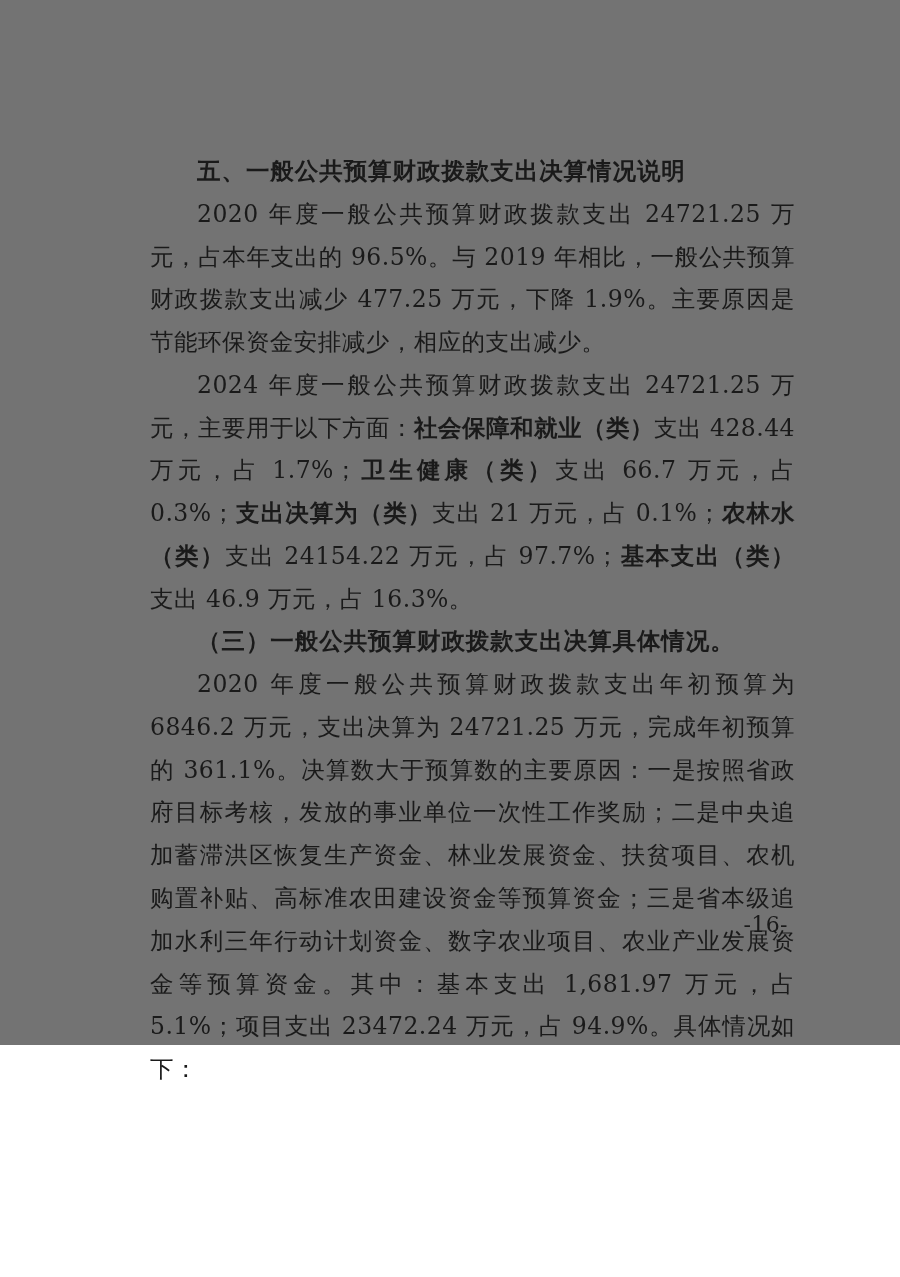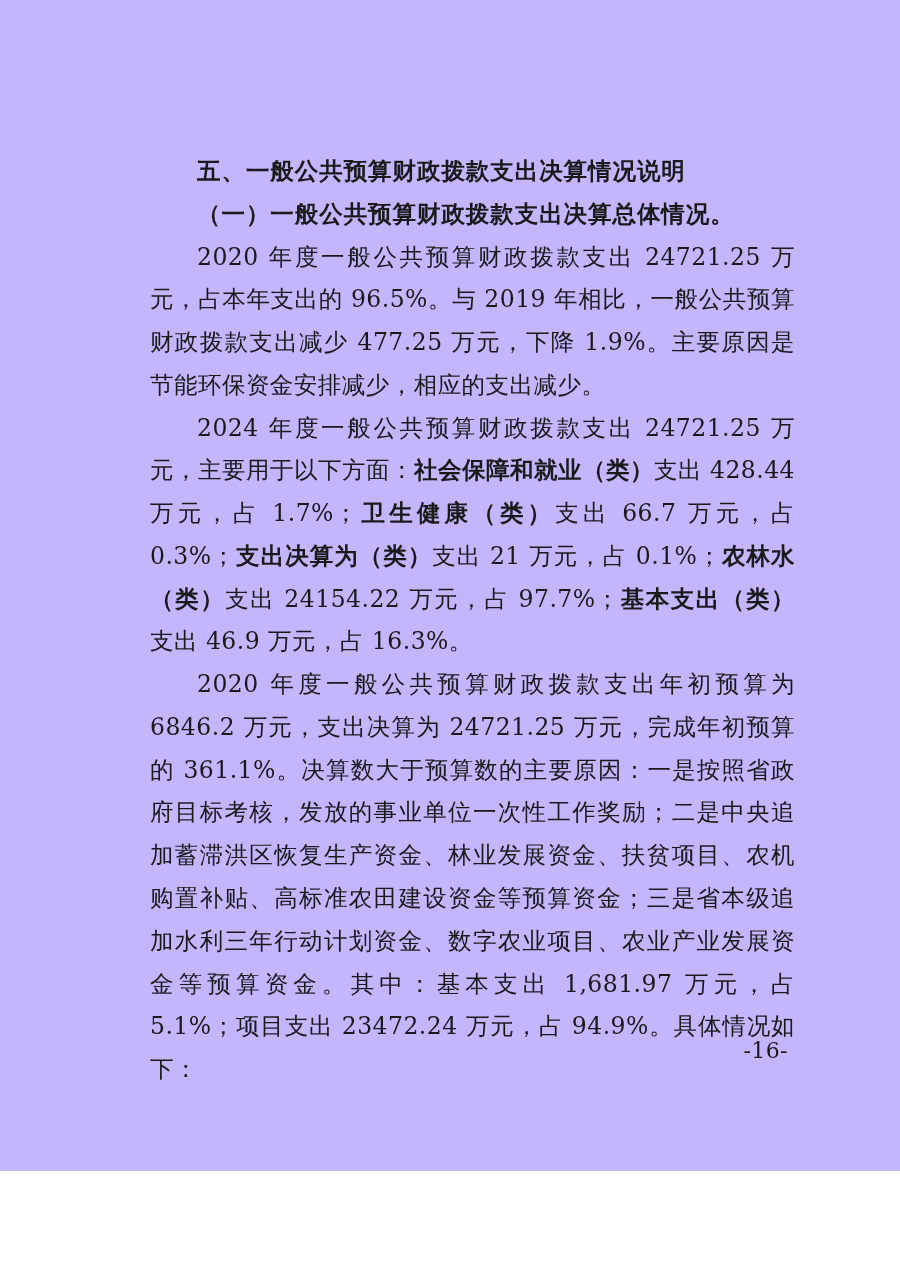--- a/index.html
+++ b/index.html
@@ -10,24 +10,24 @@
     width: 900px;
     height: 1277px;
     background: #ffffff;
     font-family: "DejaVu Serif", "Liberation Serif", serif;
     color: #1a1a1a;
     overflow: hidden;
   }
   .page {
     position: relative;
     width: 900px;
-    height: 1171px;
+    height: 1045px;
     box-sizing: border-box;
     padding: 150px 105px 20px 150px;
-    background: #c4b5fd;
+    background: #737373;
   }
   .doc-body {
     font-size: 23.5px;
     line-height: 1.82;
     letter-spacing: 0.02em;
     text-align: justify;
     text-justify: inter-ideograph;
   }
   p {
     margin: 0;
@@ -63,29 +63,29 @@
   }
 </style>
 </head>
 <body>
 
 <div class="page">
   <div class="doc-body">
 
     <p class="heading">五、一般公共预算财政拨款支出决算情况说明</p>
 
-    <p class="subheading">（一）一般公共预算财政拨款支出决算总体情况。</p>
 
     <p class="para">2020 年度一般公共预算财政拨款支出 24721.25 万元，占本年支出的 96.5%。与 2019 年相比，一般公共预算财政拨款支出减少 477.25 万元，下降 1.9%。主要原因是节能环保资金安排减少，相应的支出减少。</p>
 
 
     <p class="para">
       <span>2024 年度一般公共预算财政拨款支出 24721.25 万元，主要用于以下方面：</span><span class="bold">社会保障和就业（类）</span><span>支出 428.44 万元，占 1.7%；</span><span class="bold">卫生健康（类）</span><span>支出 66.7 万元，占 0.3%；</span><span class="bold">支出决算为（类）</span><span>支出 21 万元，占 0.1%；</span><span class="bold">农林水（类）</span><span>支出 24154.22 万元，占 97.7%；</span><span class="bold">基本支出（类）</span><span>支出 46.9 万元，占 16.3%。</span>
     </p>
 
+    <p class="subheading">（三）一般公共预算财政拨款支出决算具体情况。</p>
 
     <p class="para">2020 年度一般公共预算财政拨款支出年初预算为 6846.2 万元，支出决算为 24721.25 万元，完成年初预算的 361.1%。决算数大于预算数的主要原因：一是按照省政府目标考核，发放的事业单位一次性工作奖励；二是中央追加蓄滞洪区恢复生产资金、林业发展资金、扶贫项目、农机购置补贴、高标准农田建设资金等预算资金；三是省本级追加水利三年行动计划资金、数字农业项目、农业产业发展资金等预算资金。其中：基本支出 1,681.97 万元，占 5.1%；项目支出 23472.24 万元，占 94.9%。具体情况如下：</p>
 
 
   </div>
 
   <div class="page-number">-16-</div>
 </div>
 
 </body></html>

